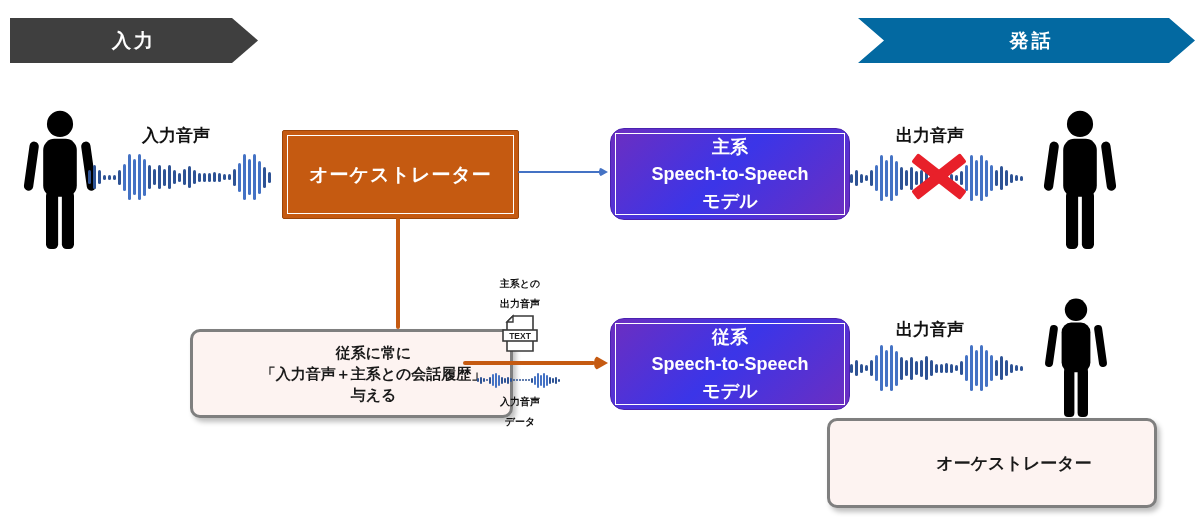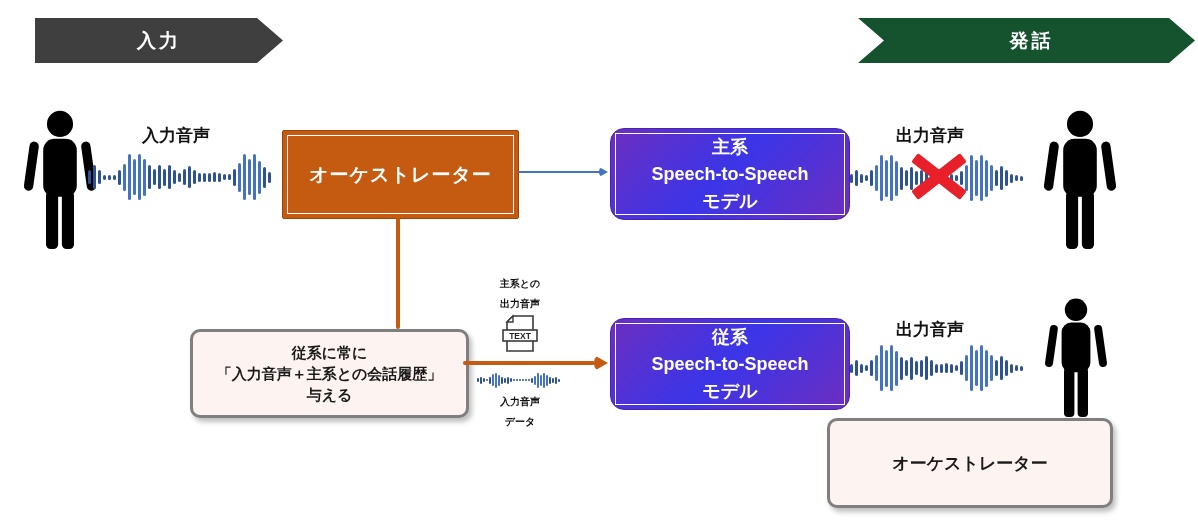--- a/index.html
+++ b/index.html
@@ -6,37 +6,37 @@
   #canvas{
     position:relative;width:1198px;height:522px;background:#fff;overflow:hidden;
     font-family:"Liberation Sans","DejaVu Sans",sans-serif;
   }
   .abs{position:absolute;border-radius:14px;}
   
   .stage{
     position:absolute;top:18px;height:45px;display:flex;align-items:center;justify-content:center;
     color:#fff;font-weight:bold;font-size:19px;letter-spacing:3px;
   }
-  .stage-first{clip-path:polygon(0 0,calc(100% - 26px) 0,100% 50%,calc(100% - 26px) 100%,0 100%);margin-left:25px;}
+  .stage-first{clip-path:polygon(0 0,calc(100% - 26px) 0,100% 50%,calc(100% - 26px) 100%,0 100%);}
   .stage-mid{clip-path:polygon(0 0,calc(100% - 26px) 0,100% 50%,calc(100% - 26px) 100%,0 100%,26px 50%);padding-left:10px;}
   
   .orch{
     background:var(--orange,#c55a11);border:1px solid #9c4509;border-radius:2px;
     display:flex;align-items:center;justify-content:center;color:#fff;font-weight:bold;font-size:19px;letter-spacing:1px;
   }
   .orch::after,.model::after{content:"";position:absolute;inset:4px;border:1.5px solid #fff;pointer-events:none;}
   .model{
     background:linear-gradient(135deg,var(--model-grad-end,#6d2ec0) 0%,var(--model-grad-start,#3b35e8) 48%,var(--model-grad-end,#6d2ec0) 100%);
     border:1px solid #4a22b0;display:flex;flex-direction:column;align-items:center;justify-content:center;
     color:#fff;font-weight:bold;font-size:18px;line-height:27px;
   }
   .note{
     background:var(--note-bg,#fdf3f1);border:3px solid var(--note-border,#7f7f7f);border-radius:10px;
     display:flex;flex-direction:column;align-items:center;justify-content:center;
-    color:#1a1a1a;font-weight:bold;text-align:center;box-shadow:3px 4px 5px rgba(0,0,0,0.25);
+    color:#1a1a1a;font-weight:bold;text-align:center;box-shadow:3px 4px 5px rgba(0,0,0,0.25);padding-left:44px;
   }
   .note-feed{font-size:15px;line-height:21px;}
   .note-cont{font-size:17px;line-height:25px;}
   
   .lbl{position:absolute;text-align:center;color:#111;font-weight:bold;}
   .lbl-big{font-size:17px;}
   .lbl-sm{font-size:10px;line-height:20px;}
   
   .wave{position:absolute;display:flex;align-items:center;}
   .wbar{flex:none;border-radius:2px;}
@@ -54,21 +54,21 @@
   .person svg{width:100%;height:100%;}
 </style>
 </head>
 <body>
 
 <div id="canvas">
 
   <div class="stage stage-first" style="left:10px;width:248px;background:#3f3f3f;">
     <span>入力</span>
   </div>
-  <div class="stage stage-mid" style="left:858px;width:327px;background:#14532d;">
+  <div class="stage stage-mid" style="left:858px;width:327px;background:#0369a1;">
     <span>発話</span>
   </div>
 
   <div class="abs person" style="left:18px;top:106px;width:84px;height:146px;">
     <svg viewBox="0 0 90 150" fill="#000" xmlns="http://www.w3.org/2000/svg">
       <circle cx="45" cy="16" r="14"></circle>
       <rect x="27" y="32" width="36" height="62" rx="12"></rect>
       <rect x="13" y="35" width="10" height="53" rx="5" transform="rotate(8 18 35)"></rect>
       <rect x="67" y="35" width="10" height="53" rx="5" transform="rotate(-8 72 35)"></rect>
       <rect x="30" y="88" width="13" height="62" rx="5"></rect>

